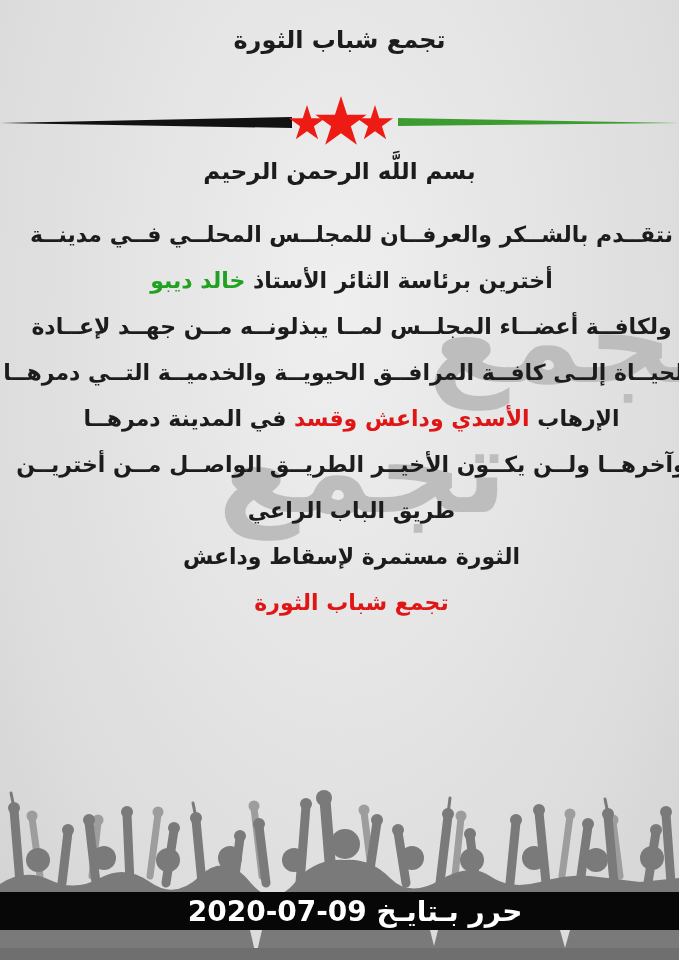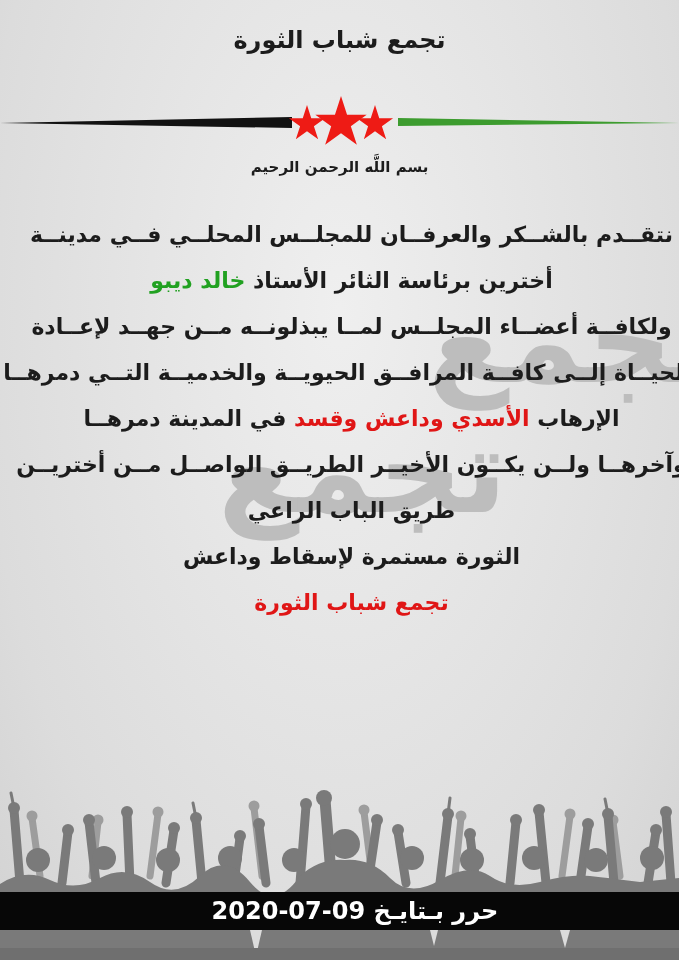--- a/index.html
+++ b/index.html
@@ -25,21 +25,21 @@
     position:absolute;top:26px;left:0;width:100%;z-index:3;
     text-align:center;font-weight:bold;font-size:24px;color:var(--text,#1c1c1c);
   }
   .divider{position:absolute;top:88px;left:0;z-index:3;display:block;}
   .line-black{fill:var(--flag-black,#121212);}
   .line-green{fill:var(--flag-green,#3d9c2f);}
   .star{fill:var(--star-red,#ee1b15);}
   
   .basmala{
     position:absolute;top:158px;left:0;width:100%;z-index:3;
-    text-align:center;font-weight:bold;font-size:15px;color:var(--text,#1c1c1c);
+    text-align:center;font-weight:bold;font-size:23px;color:var(--text,#1c1c1c);
   }
   .bodytext{
     position:absolute;top:212px;left:12px;width:100%;z-index:3;
     text-align:center;font-weight:bold;font-size:22px;color:var(--text,#1c1c1c);
   }
   .bline{height:46px;line-height:46px;white-space:nowrap;}
   .green{color:var(--accent-green,#21a121);margin-top:20px;}
   .red{color:var(--accent-red,#e01616);}
   
   .crowd{position:absolute;left:0;top:788px;z-index:2;display:block;}
@@ -49,21 +49,21 @@
   .crowd .back-stroke{stroke:var(--crowd-back,#9d9d9d);fill:none;stroke-linecap:round;}
   .crowd .gap{fill:var(--bg-mid,#dcdcdc);}
   .crowd .bottom-strip{fill:#6f6f6f;}
   
   .datebar{
     position:absolute;top:892px;left:0;width:100%;height:38px;z-index:4;
     background:var(--bar-bg,#070707);
     display:flex;align-items:center;justify-content:center;
   }
   .datebar span{
-    color:var(--bar-text,#ffffff);font-weight:bold;font-size:24px;letter-spacing:1px;margin-left:31px;
+    color:var(--bar-text,#ffffff);font-weight:bold;font-size:28px;letter-spacing:1px;margin-left:31px;
   }
 </style>
 </head>
 <body>
 
 <div class="poster">
 
   <div class="watermark wm1">تجمع</div>
   <div class="watermark wm2">تجمع</div>
 

